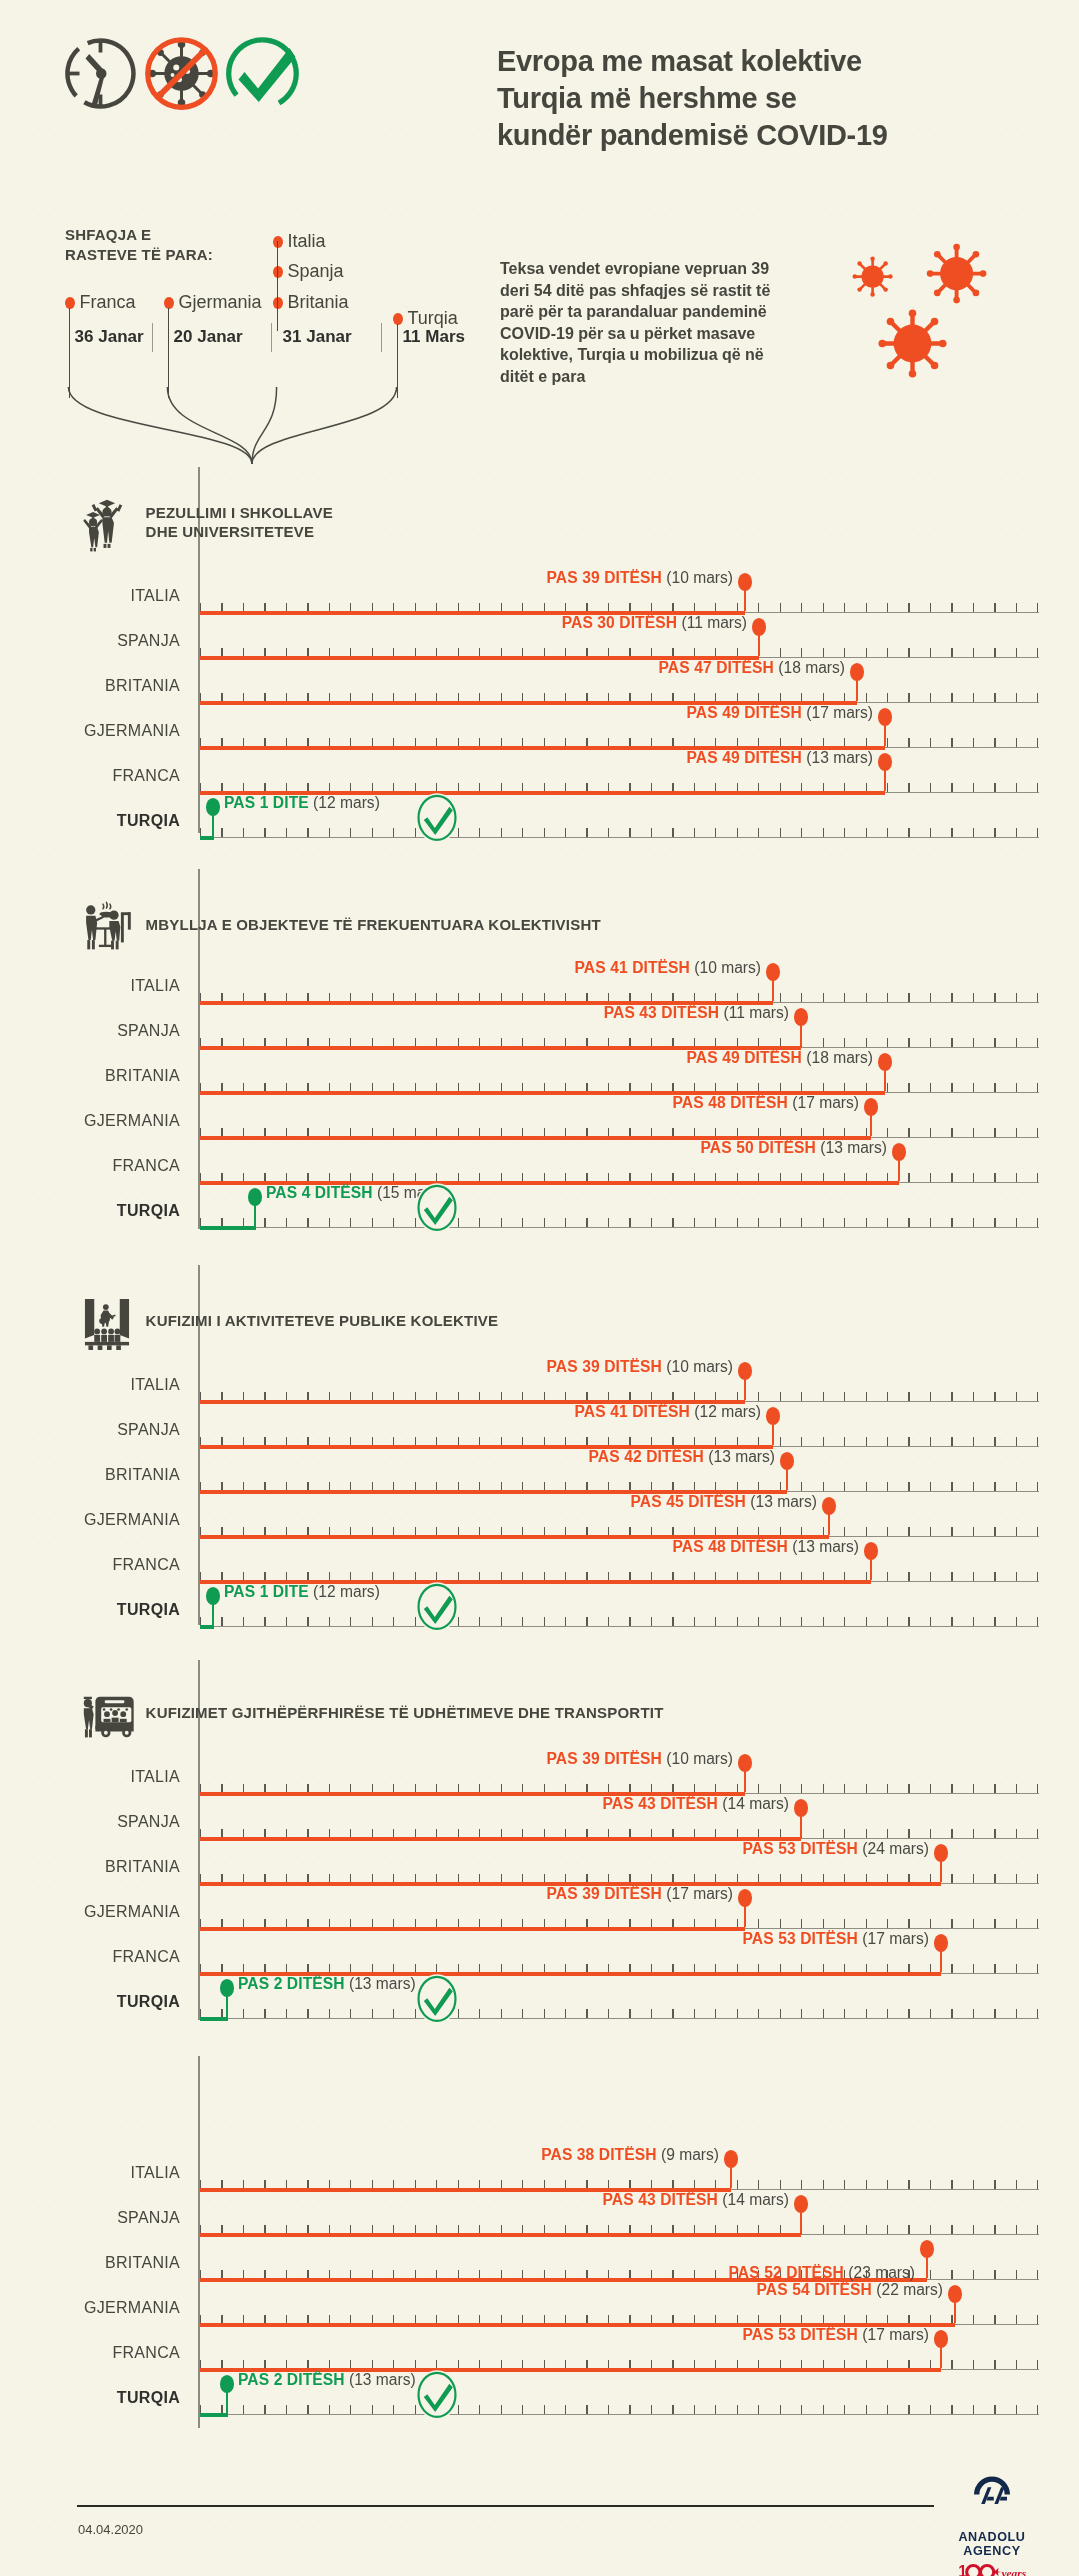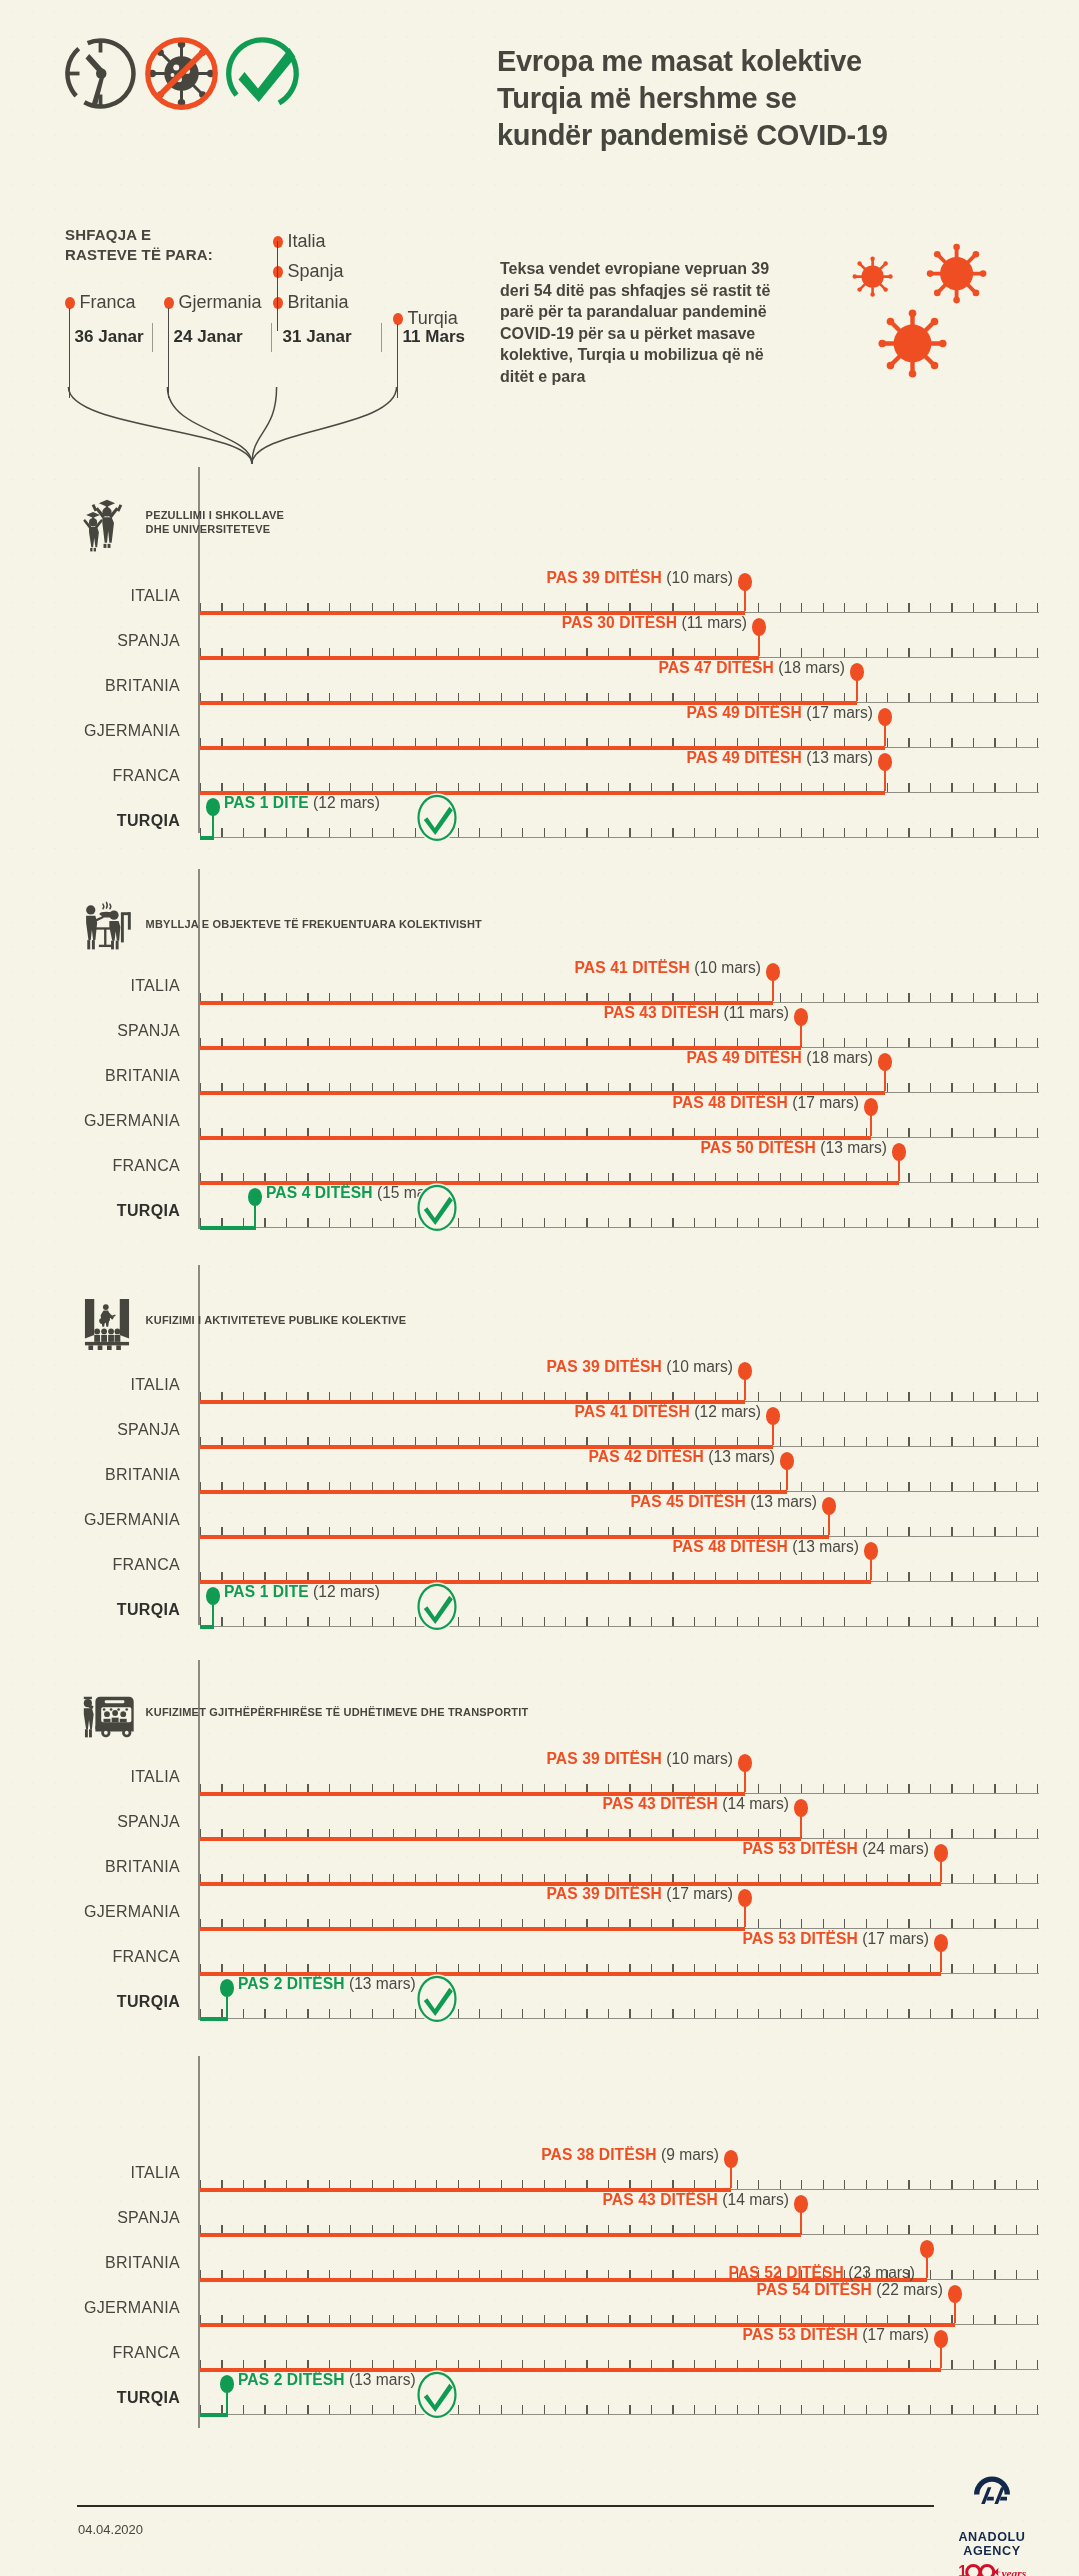--- a/index.html
+++ b/index.html
@@ -48,21 +48,21 @@
   .virus-art{position:absolute;left:809px;top:222px;width:264px;height:180px;}
 
   
   .section{position:absolute;left:0;width:1079px;}
   .sec-axis{
     position:absolute;left:198px;top:0;width:1.8px;background:#8b8b82;
   }
   .sec-head{position:absolute;left:78px;display:flex;align-items:center;gap:9.6px;}
   .sec-ico{width:58px;height:58px;flex:0 0 58px;display:flex;align-items:center;justify-content:center;}
   .sec-title{
-    font-size:11px;font-weight:bold;letter-spacing:0.2px;line-height:1.25;
+    font-size:15px;font-weight:bold;letter-spacing:0.2px;line-height:1.25;
     color:#46463f;text-transform:uppercase;white-space:pre-line;
   }
 
   .row{position:absolute;left:0;width:1079px;height:47px;}
   .row-label{
     position:absolute;left:0;top:0;width:180px;text-align:right;
     font-size:16px;color:#46463f;letter-spacing:0.3px;
   }
   .row-label.tr{font-weight:bold;color:#2f2f2c;}
   .ticks{
@@ -188,21 +188,21 @@
       <span class="fc-name">Franca</span>
       <span class="fc-stem" style="height:90px;"></span>
       <span class="fc-date" style="left:9.6px;">36 Janar</span>
     </div>
     <span class="fc-sep" style="left:152px;top:110px;height:29px;"></span>
 
     <div class="fc-item" style="left:164px;top:84px;">
       <span class="fc-dot"></span>
       <span class="fc-name">Gjermania</span>
       <span class="fc-stem" style="height:90px;"></span>
-      <span class="fc-date" style="left:9.6px;">24 Janar</span>
+      <span class="fc-date" style="left:9.6px;">20 Janar</span>
     </div>
     <span class="fc-sep" style="left:271px;top:110px;height:29px;"></span>
 
     <div class="fc-item" style="left:273px;top:23px;">
       <span class="fc-dot"></span>
       <span class="fc-name">Italia</span>
     </div>
     <div class="fc-item" style="left:273px;top:53px;">
       <span class="fc-dot"></span>
       <span class="fc-name">Spanja</span>

